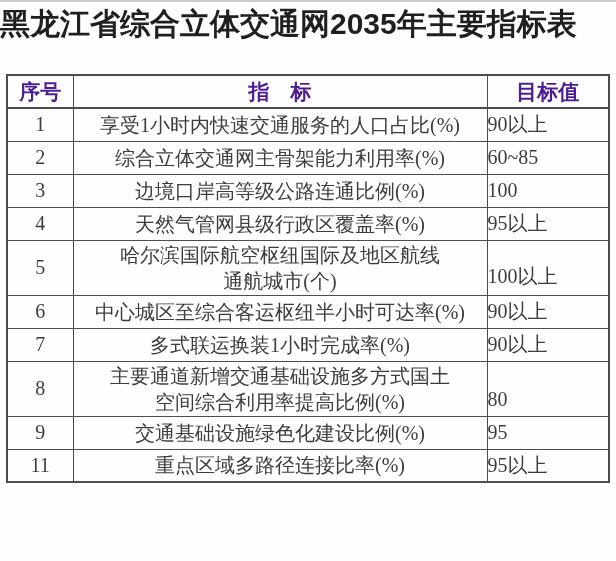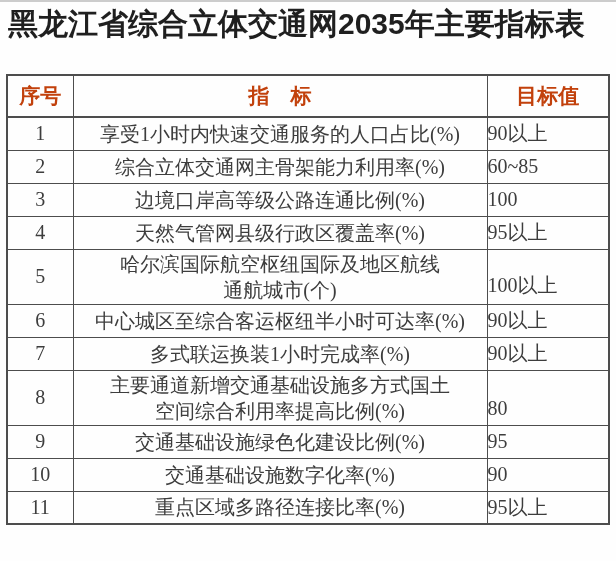--- a/index.html
+++ b/index.html
@@ -17,40 +17,40 @@
     font-family: "Liberation Serif", serif;
     position: relative;
     overflow: hidden;
   }
   .top-rule {
     position: absolute; top: 0; left: 0;
     width: 616px; height: 2px;
     background: var(--rule);
   }
   .title {
-    position: absolute; left: 8px; top: 4px; margin: 0;
+    position: absolute; left: 0; top: 4px; margin: 0;
     font-family: "Liberation Sans", sans-serif;
     font-weight: bold; font-size: 30px;
     color: var(--title);
     white-space: nowrap;
   }
   table.indicators {
     position: absolute; left: 6px; top: 74px;
     width: 602px;
     border-collapse: collapse;
     table-layout: fixed;
     border: 2px solid var(--border);
   }
   table.indicators th {
     border: 1px solid var(--border);
     border-bottom: 2px solid var(--border);
-    height: 42px;
+    height: 33px;
     font-family: "Liberation Sans", sans-serif;
     font-size: 21px; font-weight: bold;
-    color: #c2410c;
+    color: #4c1d95;
     text-align: center;
     padding: 0;
     white-space: nowrap;
     overflow: hidden;
   }
   table.indicators td {
     border: 1px solid var(--border);
     font-size: 20px;
     color: var(--text);
     padding: 0;
@@ -128,23 +128,18 @@
         <td class="cell-no">8</td>
         <td class="cell-ind">主要通道新增交通基础设施多方式国土<br>空间综合利用率提高比例(%)</td>
         <td class="cell-target bottom">80</td>
       </tr>
       <tr class="row">
         <td class="cell-no">9</td>
         <td class="cell-ind">交通基础设施绿色化建设比例(%)</td>
         <td class="cell-target">95</td>
       </tr>
       <tr class="row">
-        <td class="cell-no">10</td>
-        <td class="cell-ind">交通基础设施数字化率(%)</td>
-        <td class="cell-target">90</td>
-      </tr>
-      <tr class="row">
         <td class="cell-no">11</td>
         <td class="cell-ind">重点区域多路径连接比率(%)</td>
         <td class="cell-target">95以上</td>
       </tr>
     </tbody>
 </table>
 
 </body></html>

